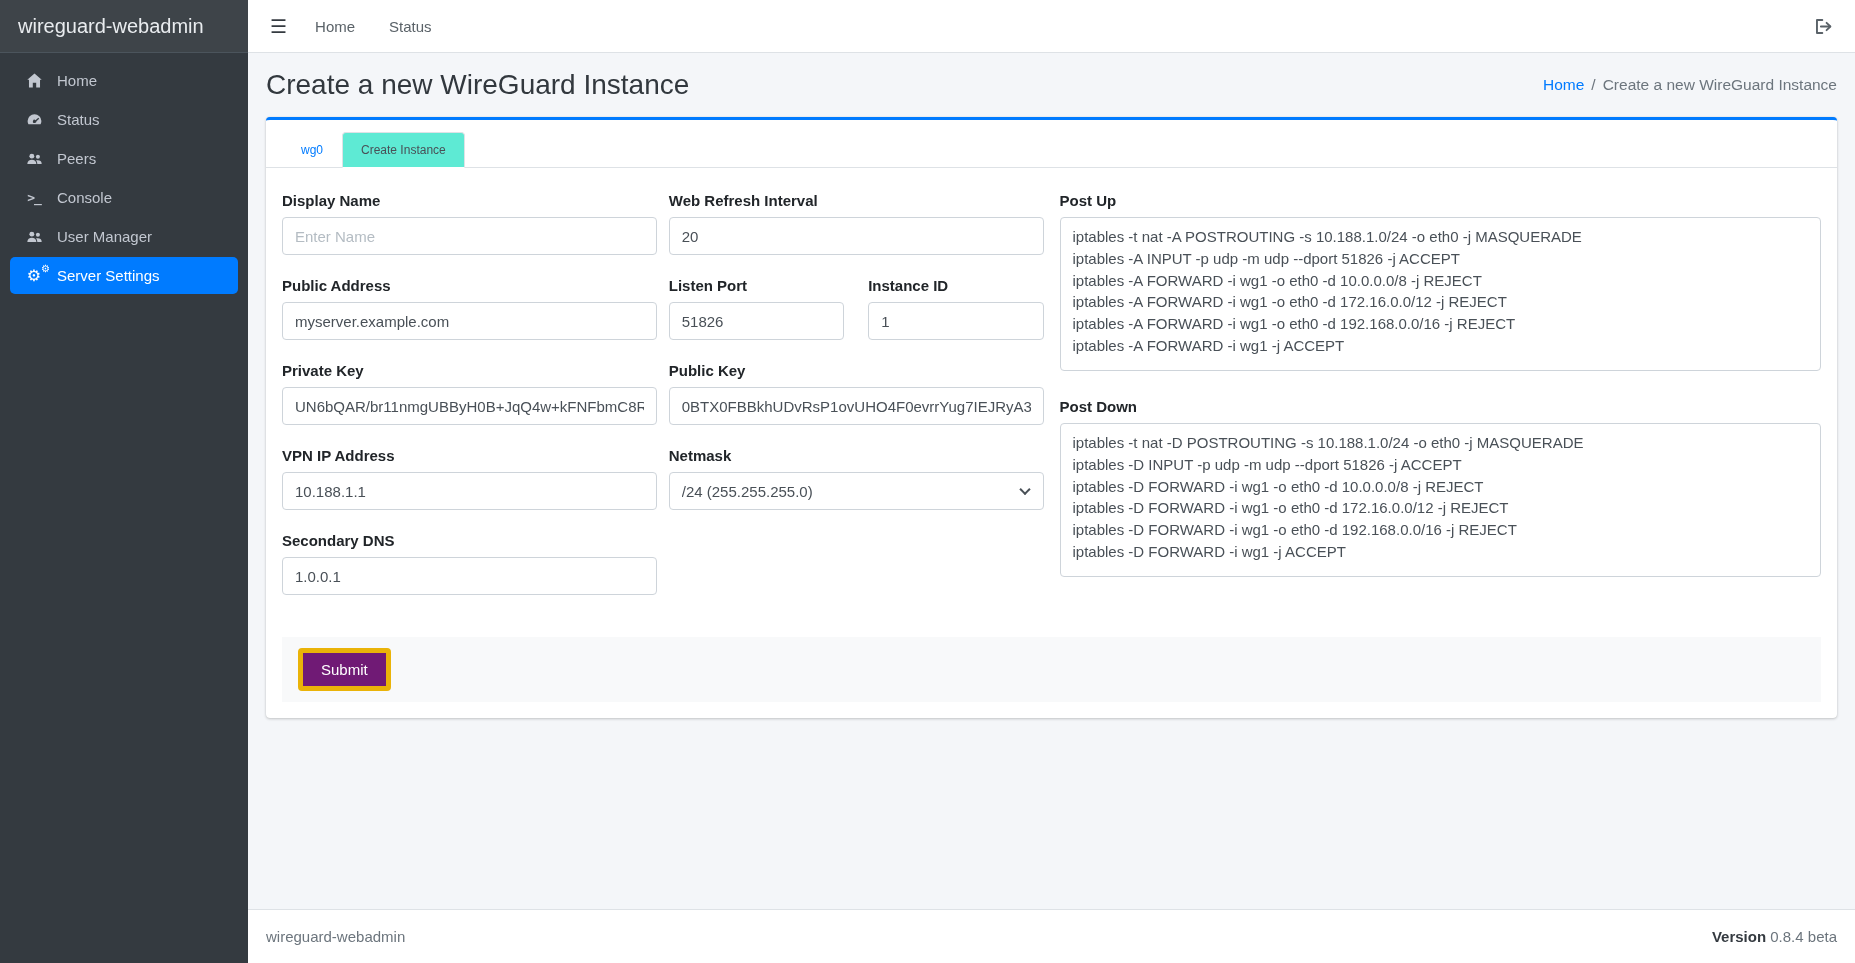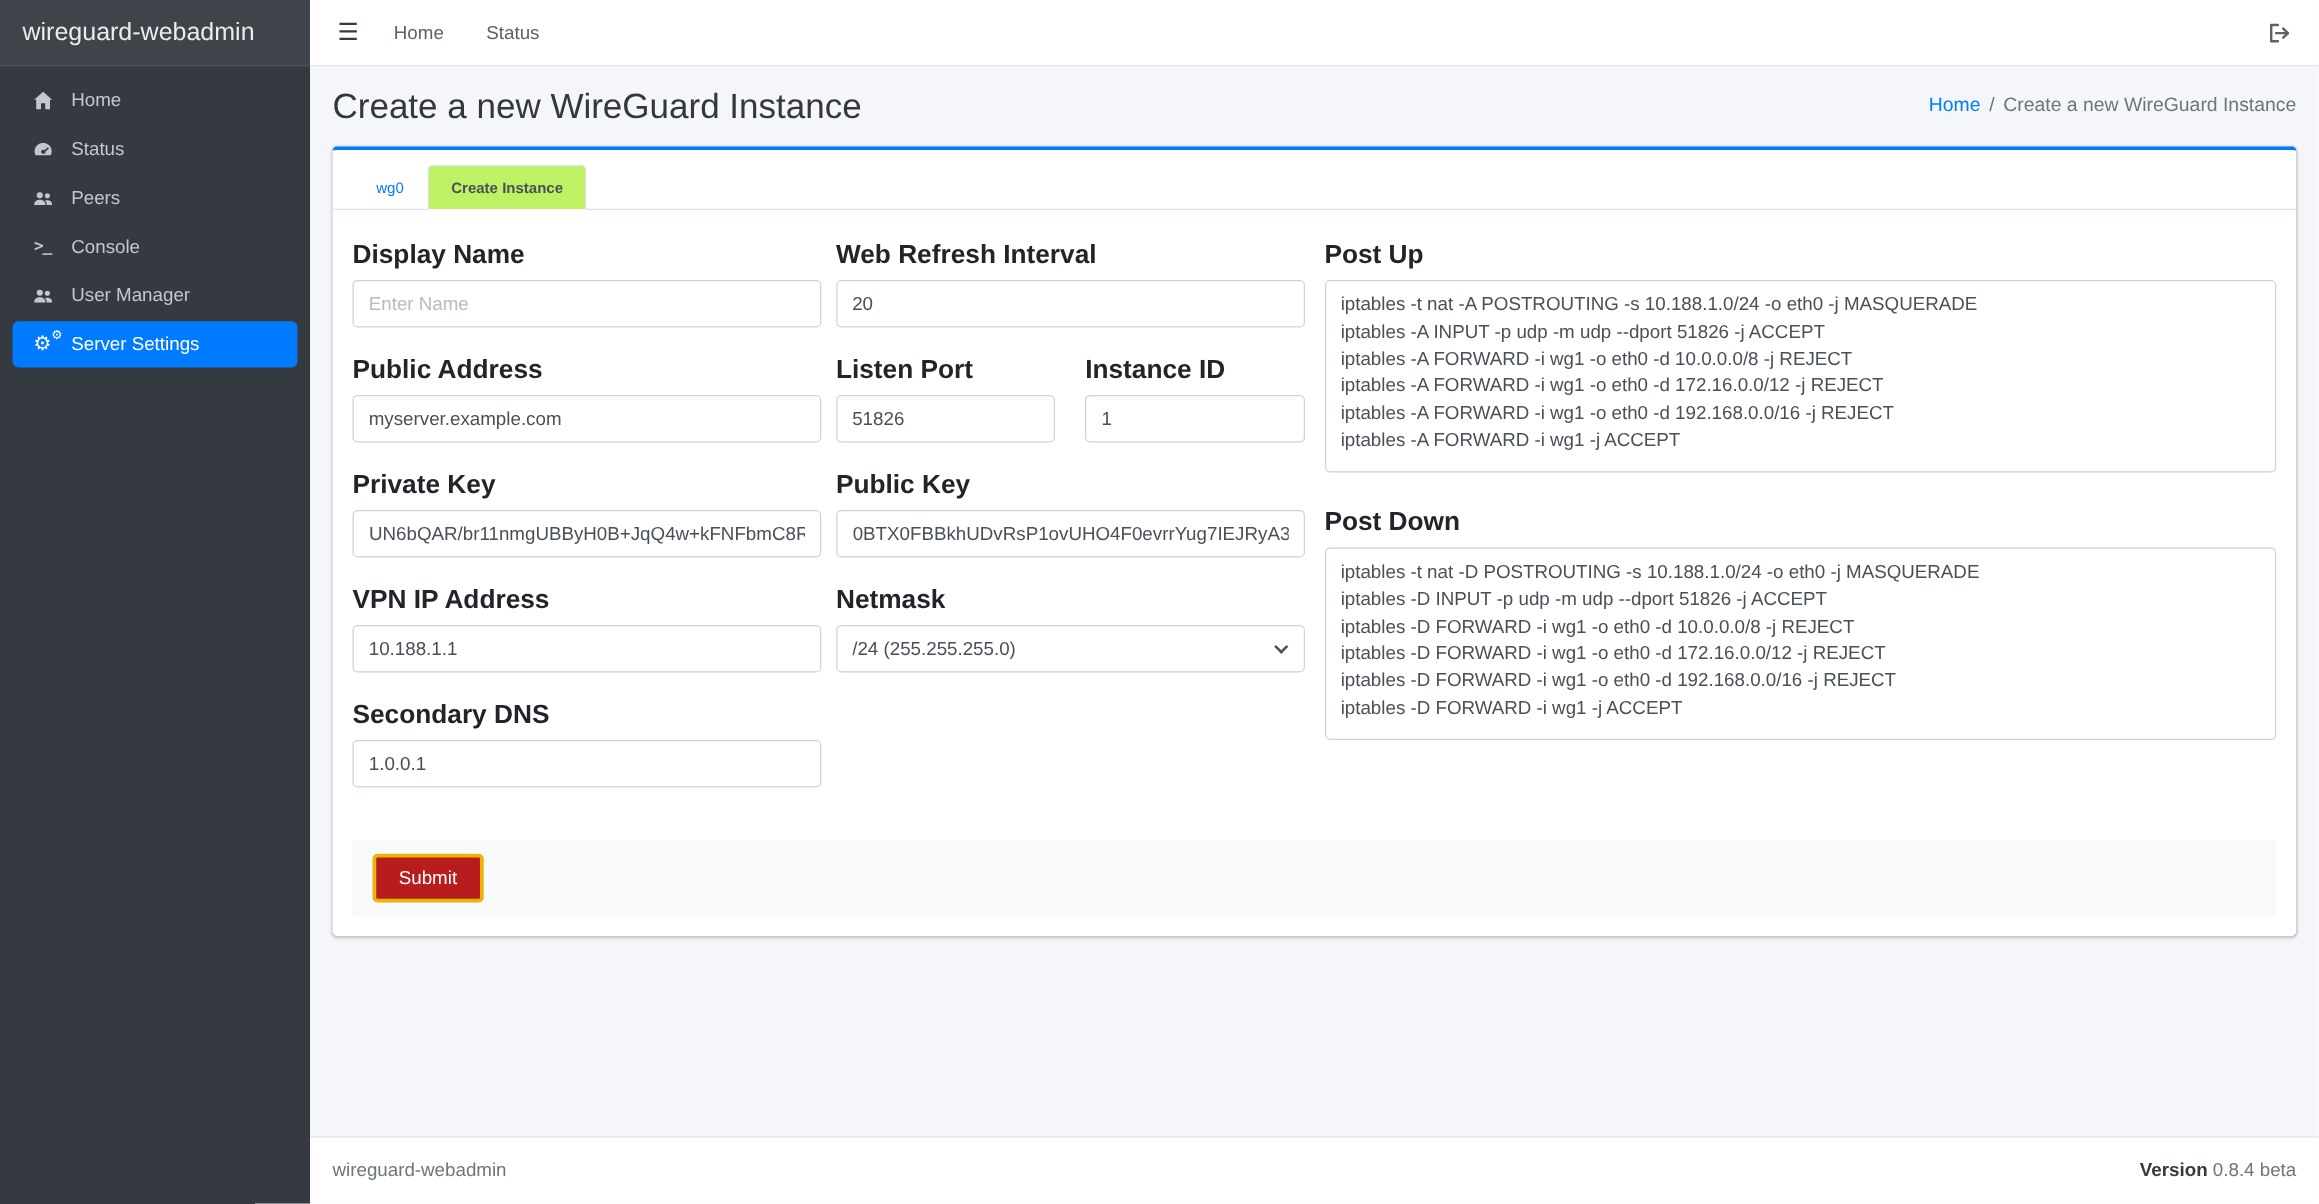--- a/index.html
+++ b/index.html
@@ -64,29 +64,28 @@
   .card-tabs {
     display:flex; align-items:flex-end;
     padding:12px 16px 0 16px; border-bottom:1px solid #dee2e6;
   }
   .tab {
     padding:10px 18px; font-size:12px; color:#007bff; text-decoration:none;
     cursor:pointer; border:1px solid transparent; border-radius:4px 4px 0 0;
     margin-bottom:-1px;
   }
   .tab.active {
-    color:#495057; background:#bef264;
+    color:#495057; background:#5eead4;
     border-color:#dee2e6 #dee2e6 #fff #dee2e6;
-    font-weight:bold;
   }
   .card-body { padding:24px 16px 16px 16px; }
   .form-layout { display:grid; grid-template-columns:1fr 1fr; column-gap:16px; align-items:start; }
   .left-cols { display:grid; grid-template-columns:1fr 1fr; column-gap:12px; align-content:start; }
   .field { margin-bottom:22px; }
-  .field label { display:block; font-weight:700; font-size:21px; color:#212529; margin-bottom:8px; }
+  .field label { display:block; font-weight:700; font-size:15px; color:#212529; margin-bottom:8px; }
   .field-pair { display:flex; gap:24px; }
   .field-pair .field { flex:1; }
   .right-col .field { margin-bottom:24px; }
   .form-control {
     width:100%; height:38px; padding:7px 12px;
     font-size:15px; font-family:inherit; color:#495057;
     background:#fff; border:1px solid #ced4da; border-radius:4px;
     outline:none;
   }
   .form-control::placeholder { color:#b4bcc3; }
@@ -100,21 +99,21 @@
   textarea.form-control::-webkit-scrollbar-button { height:12px; background:#f1f3f5; }
   .select-wrap { position:relative; }
   .select-wrap select { appearance:none; -webkit-appearance:none; padding-right:34px; cursor:pointer; }
   .chev {
     position:absolute; right:15px; top:50%; width:8px; height:8px;
     border-right:2px solid #495057; border-bottom:2px solid #495057;
     transform:translateY(-70%) rotate(45deg); pointer-events:none;
   }
   .form-footer { margin-top:20px; background:#f8f9fa; padding:11px 16px; }
   .btn-primary {
-    background:#b91c1c; color:#fff; border:3px solid #eab308;
+    background:#701a75; color:#fff; border:5px solid #eab308;
     font-size:15px; font-family:inherit; padding:8px 18px;
     border-radius:4px; cursor:pointer;
   }
   
   .footer {
     flex-shrink:0; height:54px; background:#fff; border-top:1px solid #dee2e6;
     display:flex; align-items:center; justify-content:space-between;
     padding:0 18px; color:#6c757d; font-size:15px;
   }
   .footer .version b { color:#343a40; font-weight:700; }

